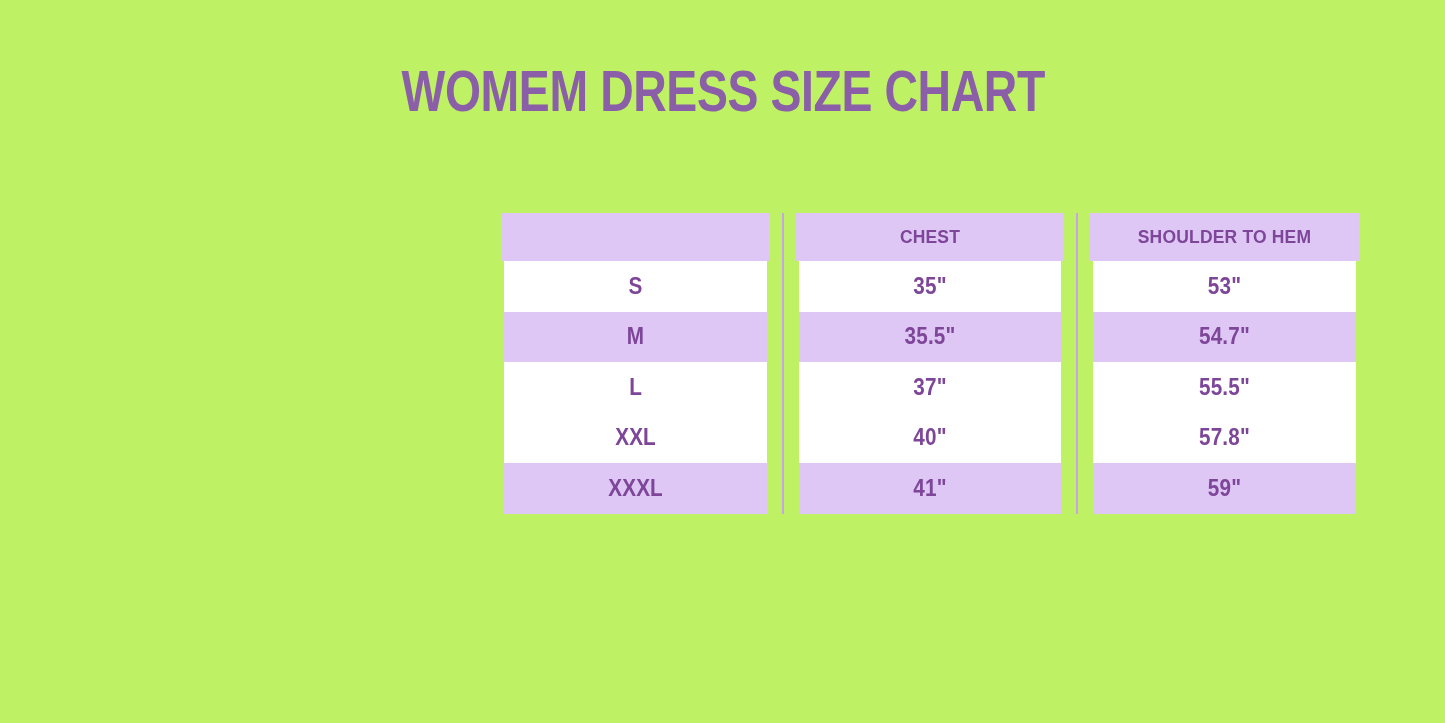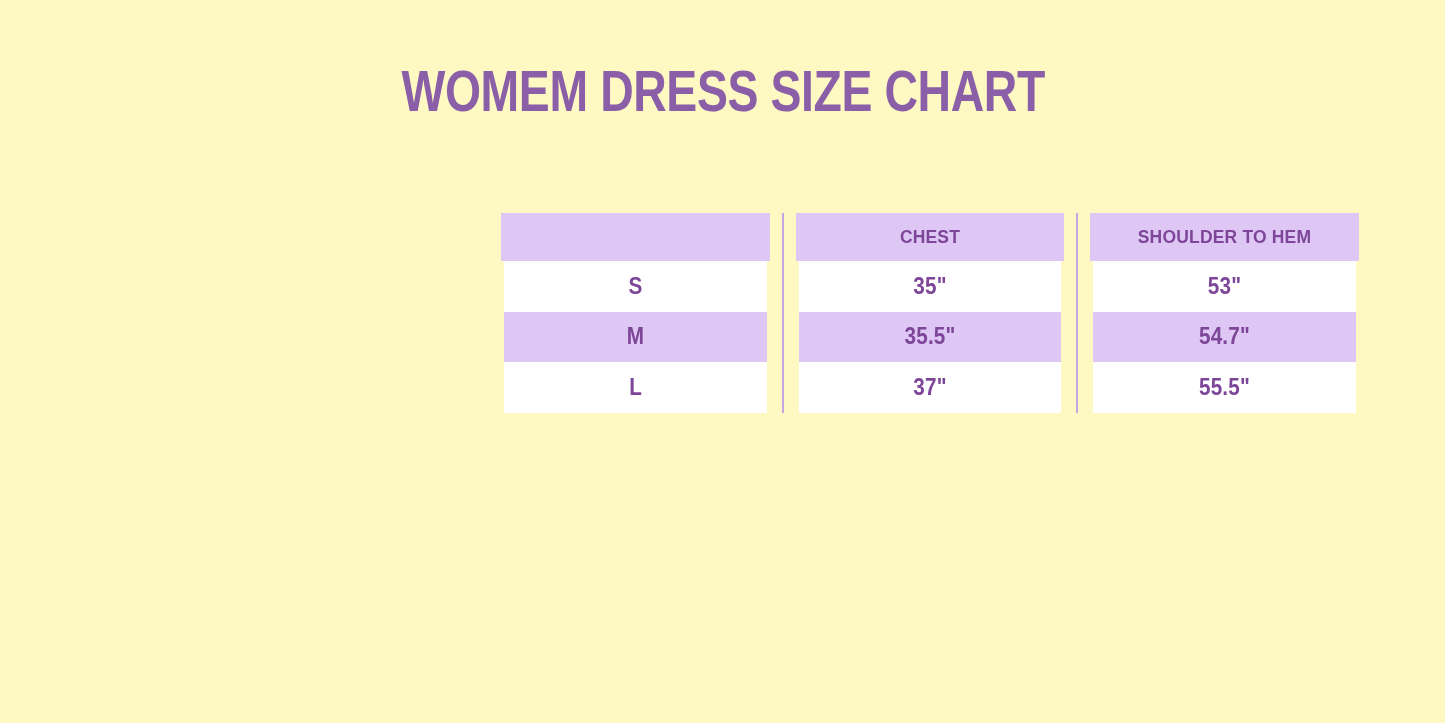--- a/index.html
+++ b/index.html
@@ -9,21 +9,21 @@
     height: 723px;
     background: #ffffff;
     font-family: "Liberation Sans", sans-serif;
     overflow: hidden;
   }
 
   #page {
     position: relative;
     width: 1445px;
     height: 723px;
-    background: #fef9c3;
+    background: #bef264;
   }
 
   
   .chart-title {
     position: absolute;
     left: 0;
     top: 57px;
     width: 1808px;
     text-align: center;
     font-size: 58px;
@@ -114,16 +114,26 @@
       <tr class="shaded">
         <td>M</td>
         <td class="divider">35.5"</td>
         <td class="divider">54.7"</td>
       </tr>
       <tr class="plain">
         <td>L</td>
         <td class="divider">37"</td>
         <td class="divider">55.5"</td>
       </tr>
+      <tr class="plain">
+        <td>XXL</td>
+        <td class="divider">40"</td>
+        <td class="divider">57.8"</td>
+      </tr>
+      <tr class="shaded">
+        <td>XXXL</td>
+        <td class="divider">41"</td>
+        <td class="divider">59"</td>
+      </tr>
     </tbody>
   </table>
 
 </div>
 
 </body></html>

